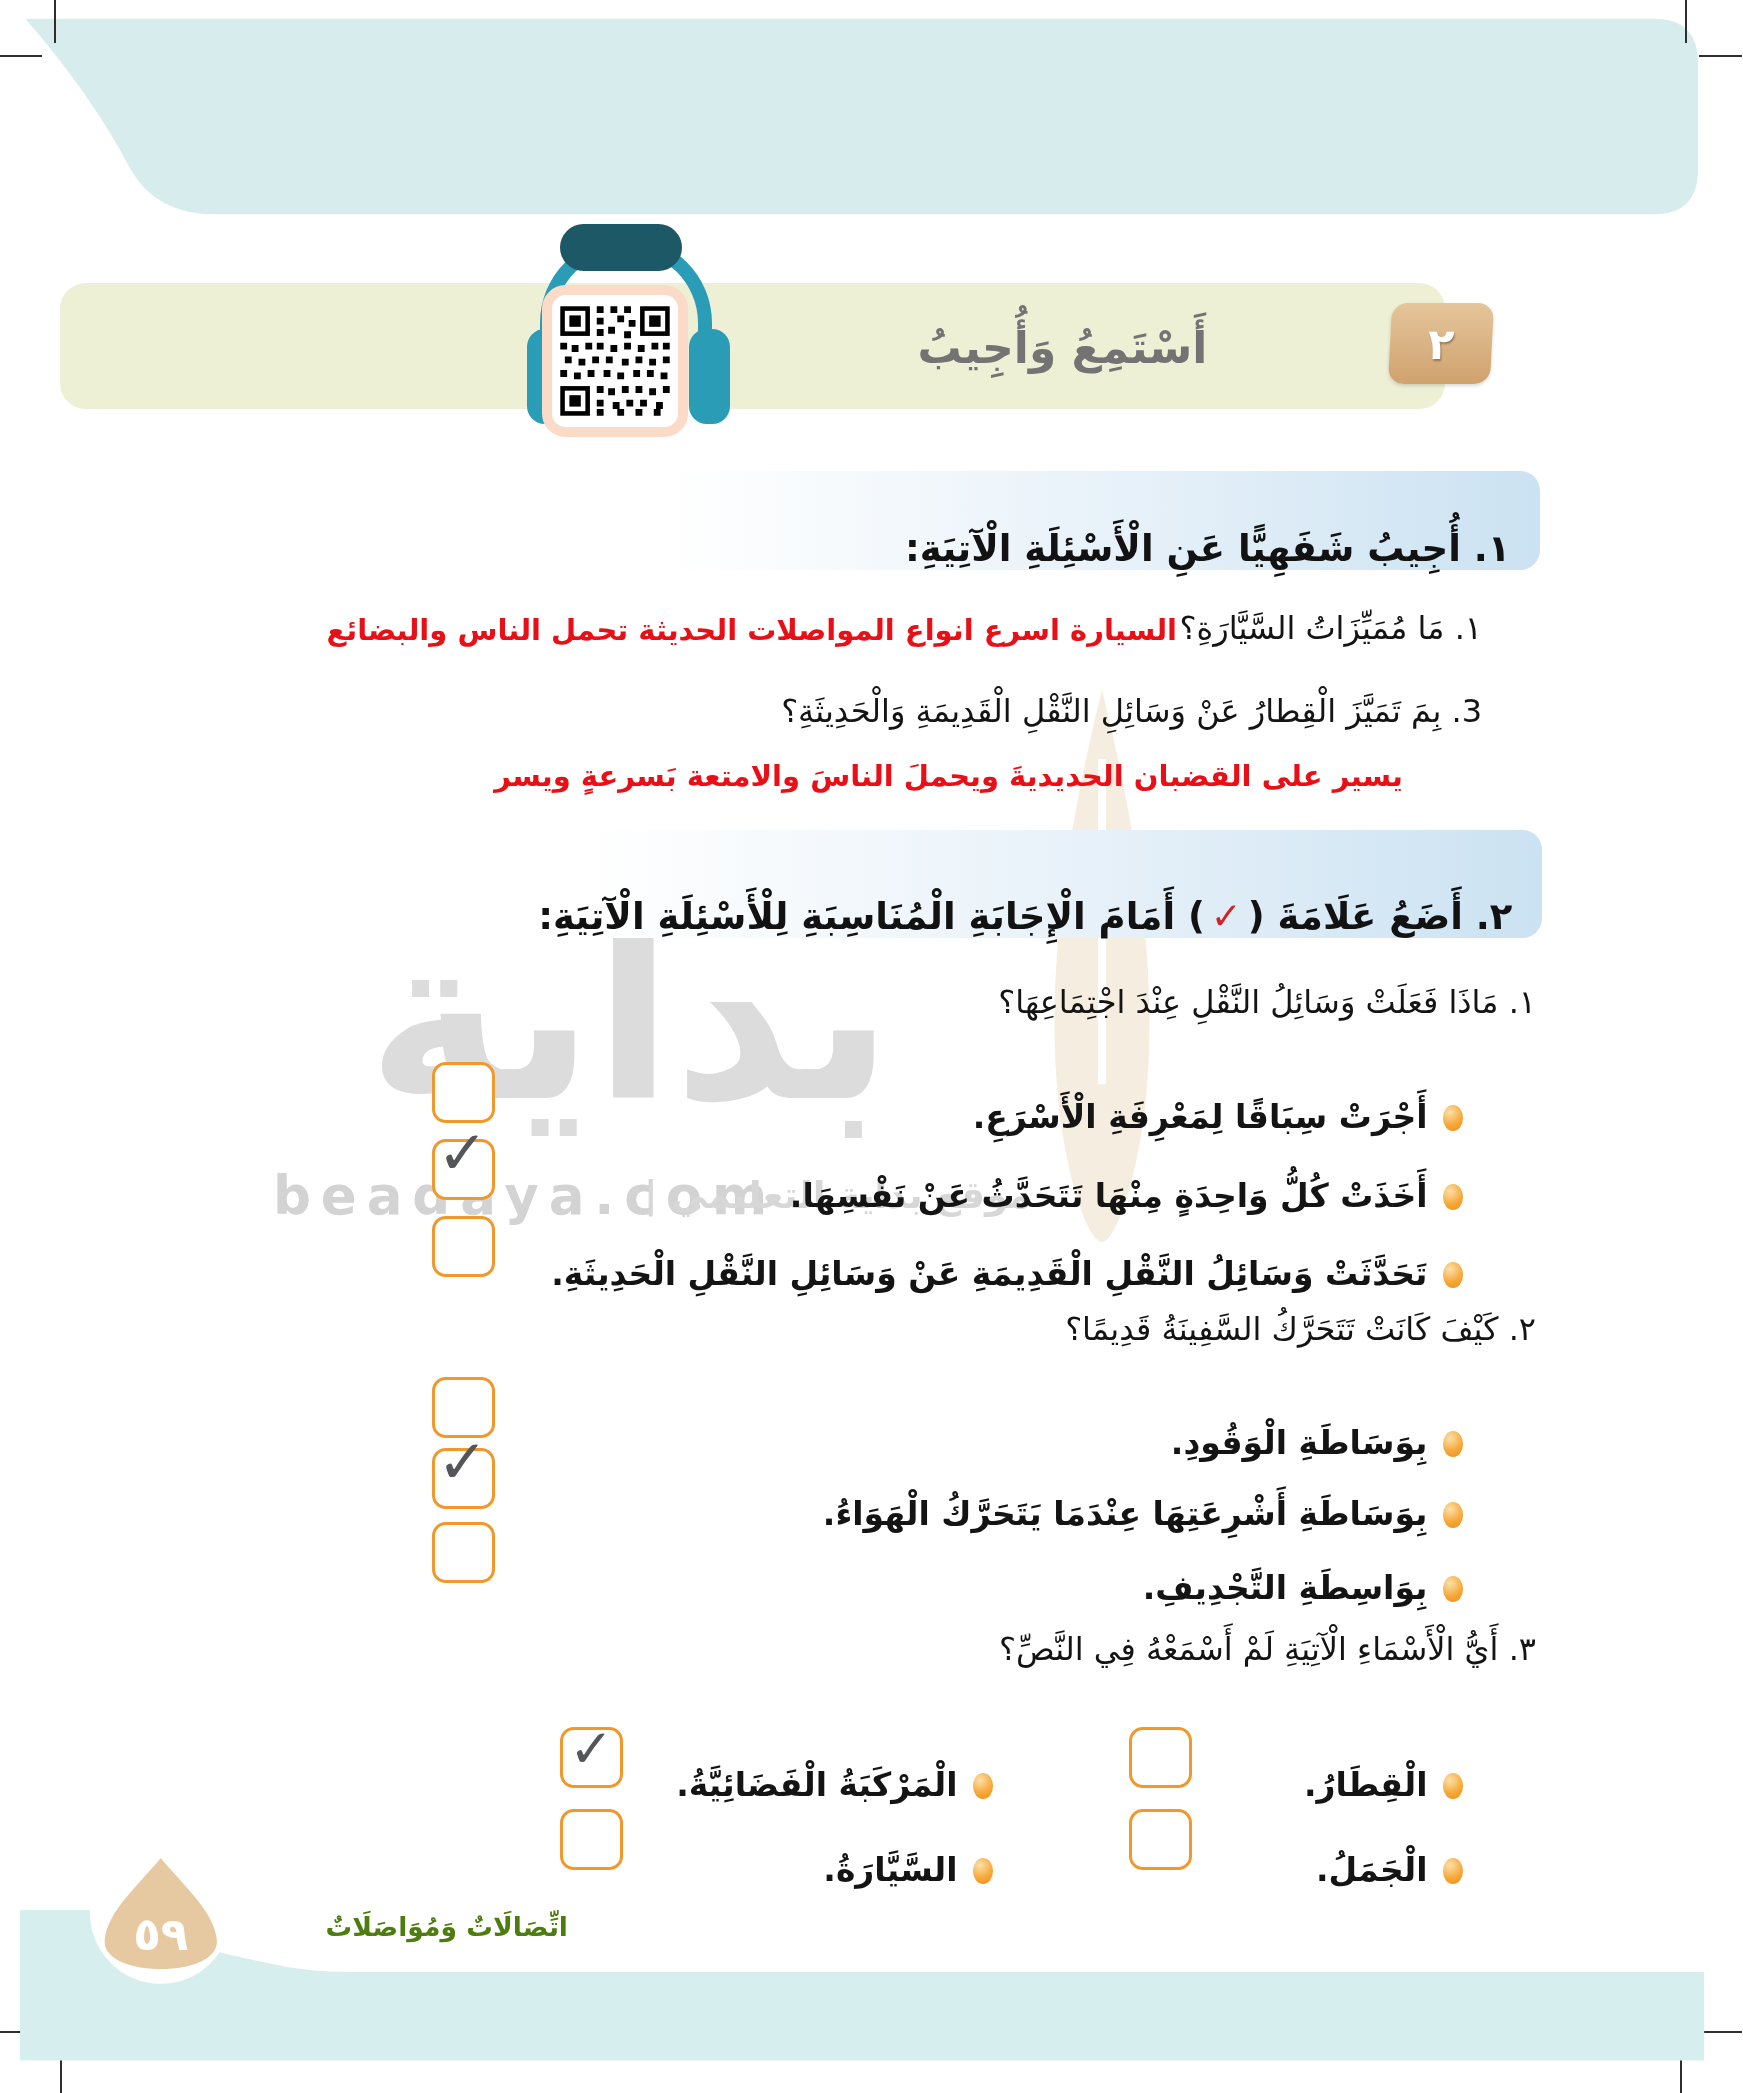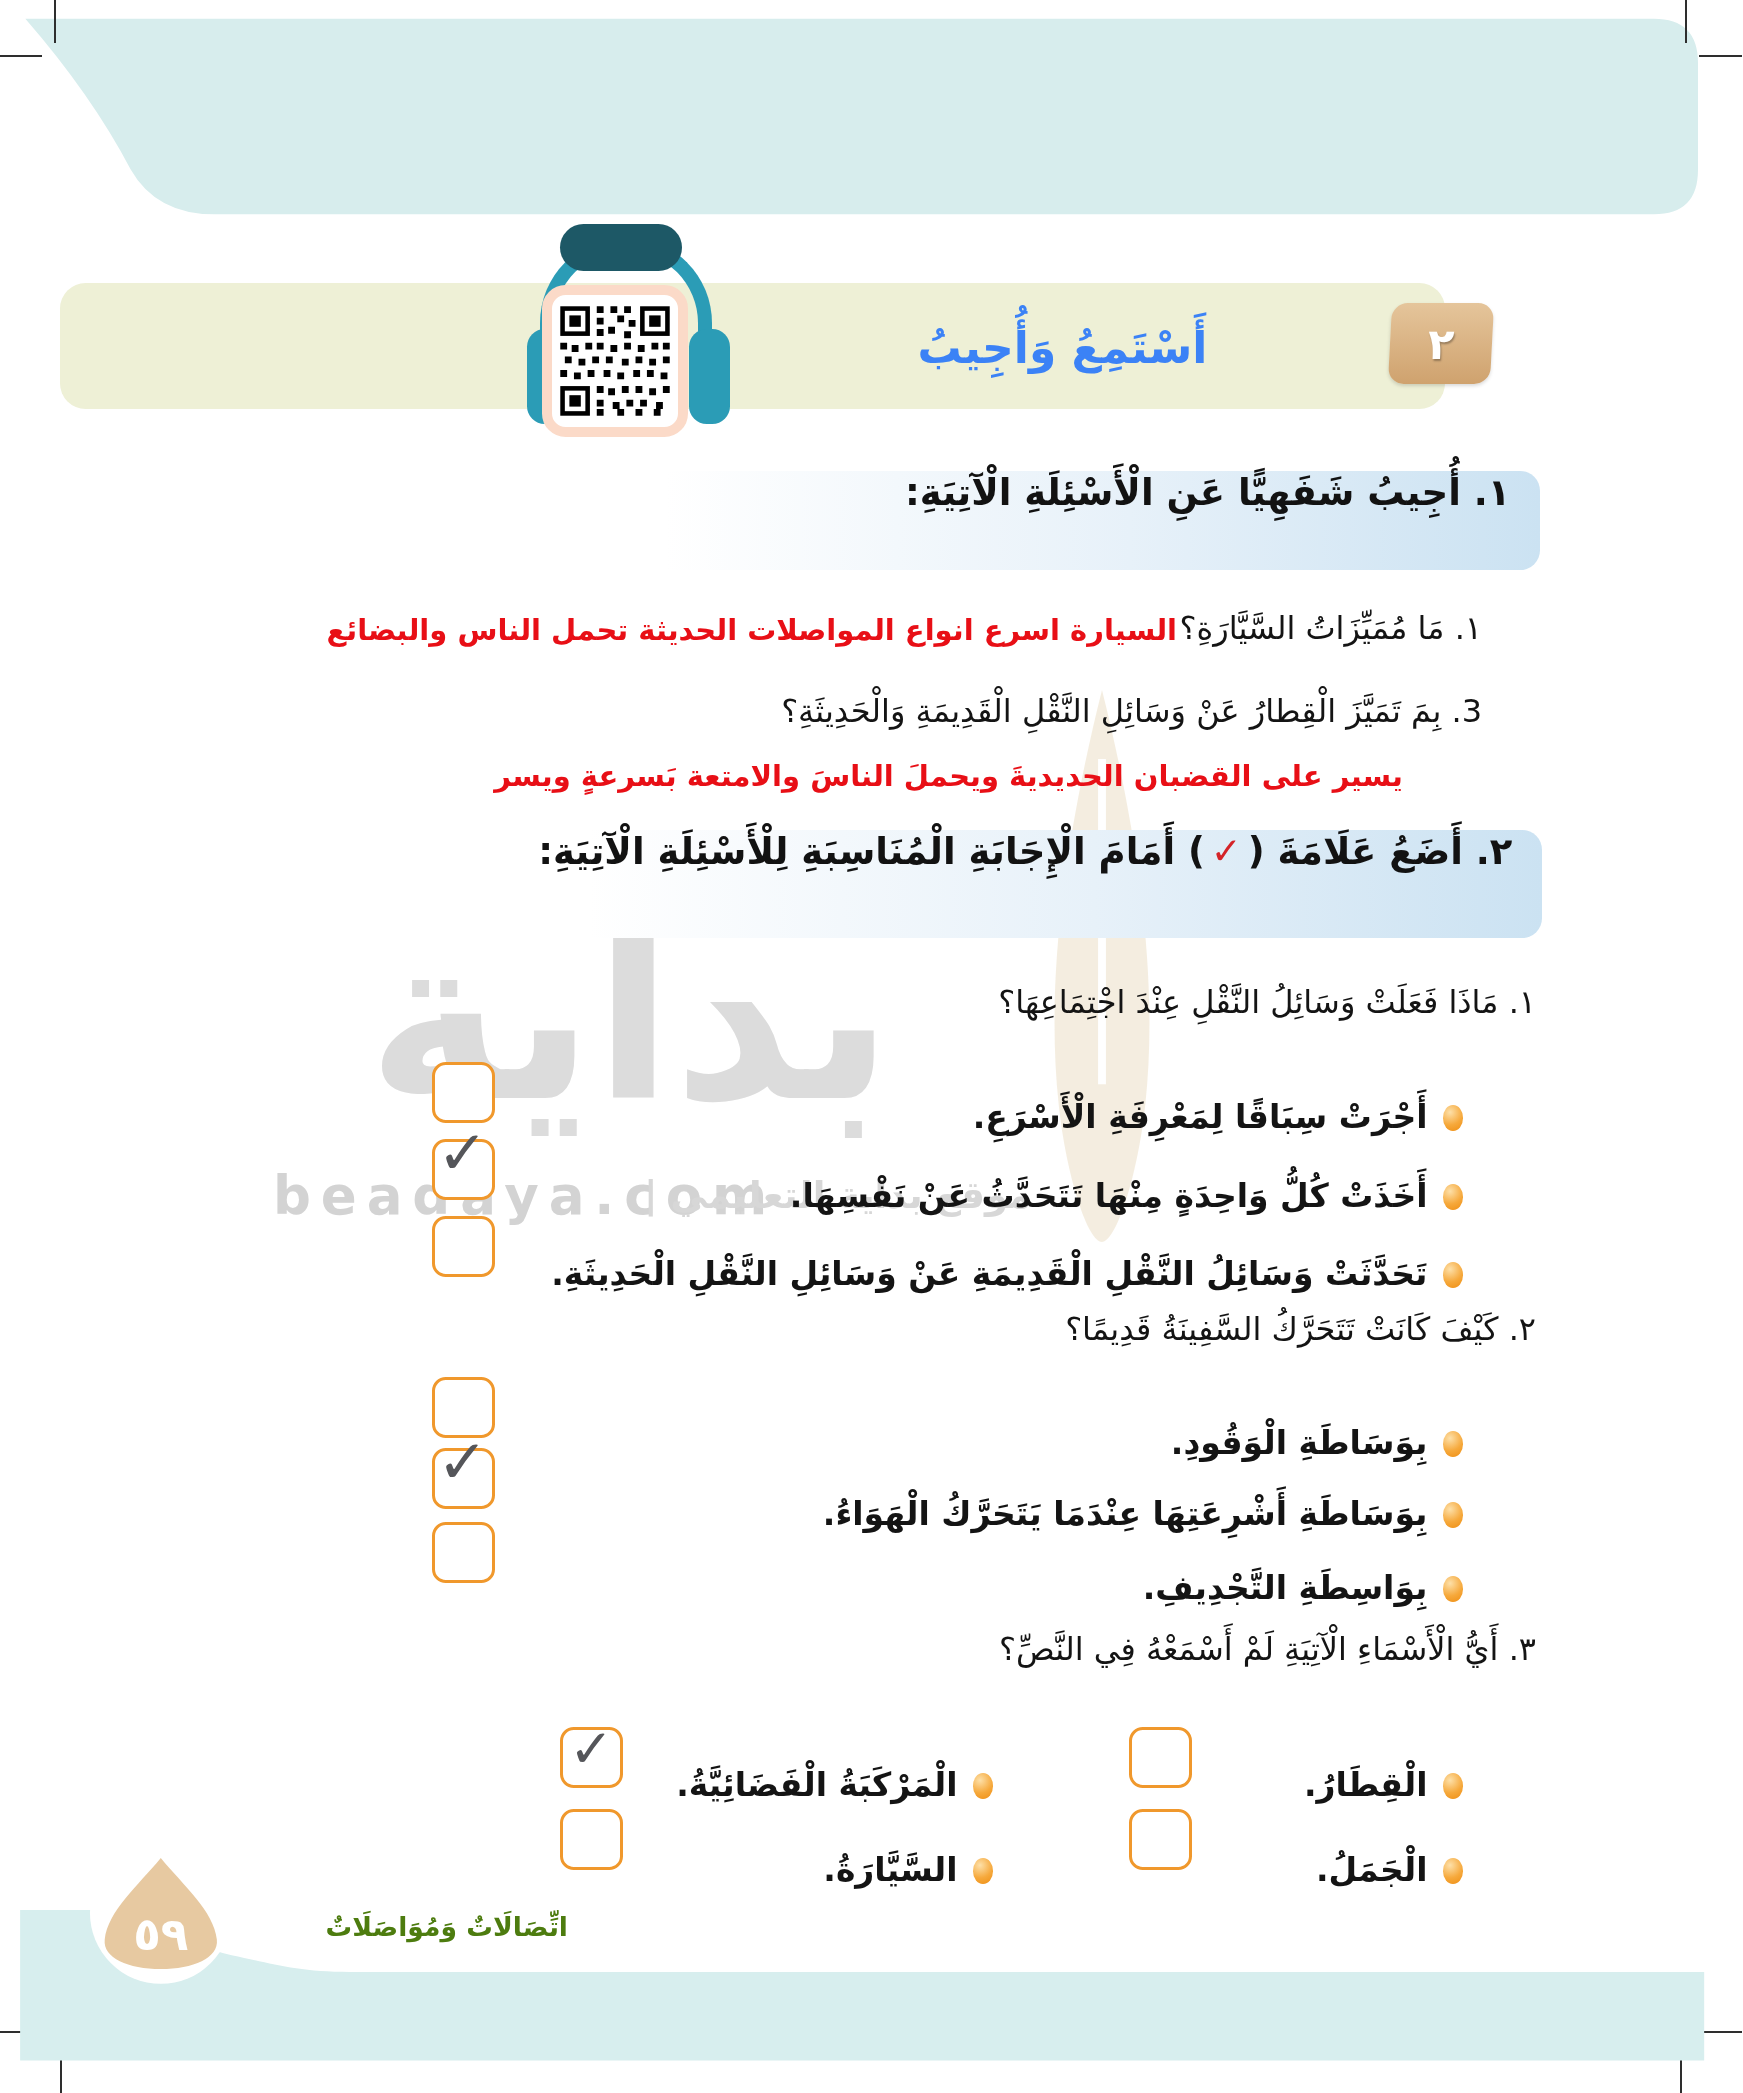--- a/index.html
+++ b/index.html
@@ -5,35 +5,35 @@
   html,body{margin:0;padding:0;background:#fff;}
   #page{position:relative;width:1744px;height:2093px;background:#ffffff;overflow:hidden;
         font-family:"DejaVu Sans",sans-serif;direction:rtl;}
   .abs{position:absolute;}
   .mark{position:absolute;background:#2e2e2e;}
   
   .lesson-banner{position:absolute;left:61px;top:283px;width:1385px;height:126px;
                  border-radius:25.6px;background:#eef0d6;}
   .lesson-title{position:absolute;left:901px;top:292px;width:325px;height:110px;
                 display:flex;align-items:center;justify-content:center;
-                font-size:44px;font-weight:bold;color:#3b82f6;white-space:nowrap;}
+                font-size:44px;font-weight:bold;color:#737373;white-space:nowrap;}
   .badge{position:absolute;left:1391px;top:303px;width:102px;height:81px;border-radius:15.8px;
          background:linear-gradient(180deg,#e5c59b,#cfa26e);transform:skewX(-3deg);
          display:flex;align-items:center;justify-content:center;box-shadow:0 2px 3.9px rgba(0,0,0,.15);}
   .badge span{color:#fff;font-size:43px;font-weight:bold;text-shadow:1px 2px 2px rgba(0,0,0,.3);}
   
   .hp-band{position:absolute;left:541px;top:237px;width:144px;height:148px;
            border:14.8px solid #2b9cb6;border-bottom:none;border-radius:87px 87px 0 0;}
   .hp-pad{position:absolute;left:561px;top:224px;width:122px;height:47px;background:#1d5866;border-radius:25.6px;}
   .hp-ear{position:absolute;top:329px;width:41px;height:95px;background:#2b9cb6;border-radius:17.7px;}
   .qr-card{position:absolute;left:543px;top:285px;width:126px;height:132px;background:#fff;
            border:10.8px solid #fbdac8;border-radius:23.6px;}
   .qr-card svg{position:absolute;inset:5.9px;width:114px;height:120px;}
   
-  .blue-banner{position:absolute;border-radius:19.7px;display:flex;align-items:flex-start;
+  .blue-banner{position:absolute;border-radius:19.7px;display:flex;align-items:flex-end;
                background:linear-gradient(to left,#cbe2f2 0%,#e7f1f9 45%,#ffffff 96%);}
   .blue-banner .bt{padding-right:29.6px;font-size:37px;font-weight:bold;color:#121212;white-space:nowrap;}
   .redcheck{color:#d42328;font-weight:bold;padding:0 5.9px;}
   
   .qh{position:absolute;font-size:32px;font-weight:normal;color:#141414;white-space:nowrap;}
   .ans{position:absolute;font-size:29px;font-weight:bold;color:#e80f16;white-space:nowrap;}
   .opt{position:absolute;white-space:nowrap;font-weight:bold;font-size:33px;color:#141414;margin-top:28px;}
   .bullet{display:inline-block;width:19.7px;height:25.6px;border-radius:50%;vertical-align:-3px;
           margin-left:15.8px;background:radial-gradient(circle at 35% 28%,#fde0a9,#f6a93c 55%,#ee8d12);}
   .checkbox{position:absolute;width:57px;height:55px;border:3.9px solid #f0982c;border-radius:13.8px;background:#ffffff;}

